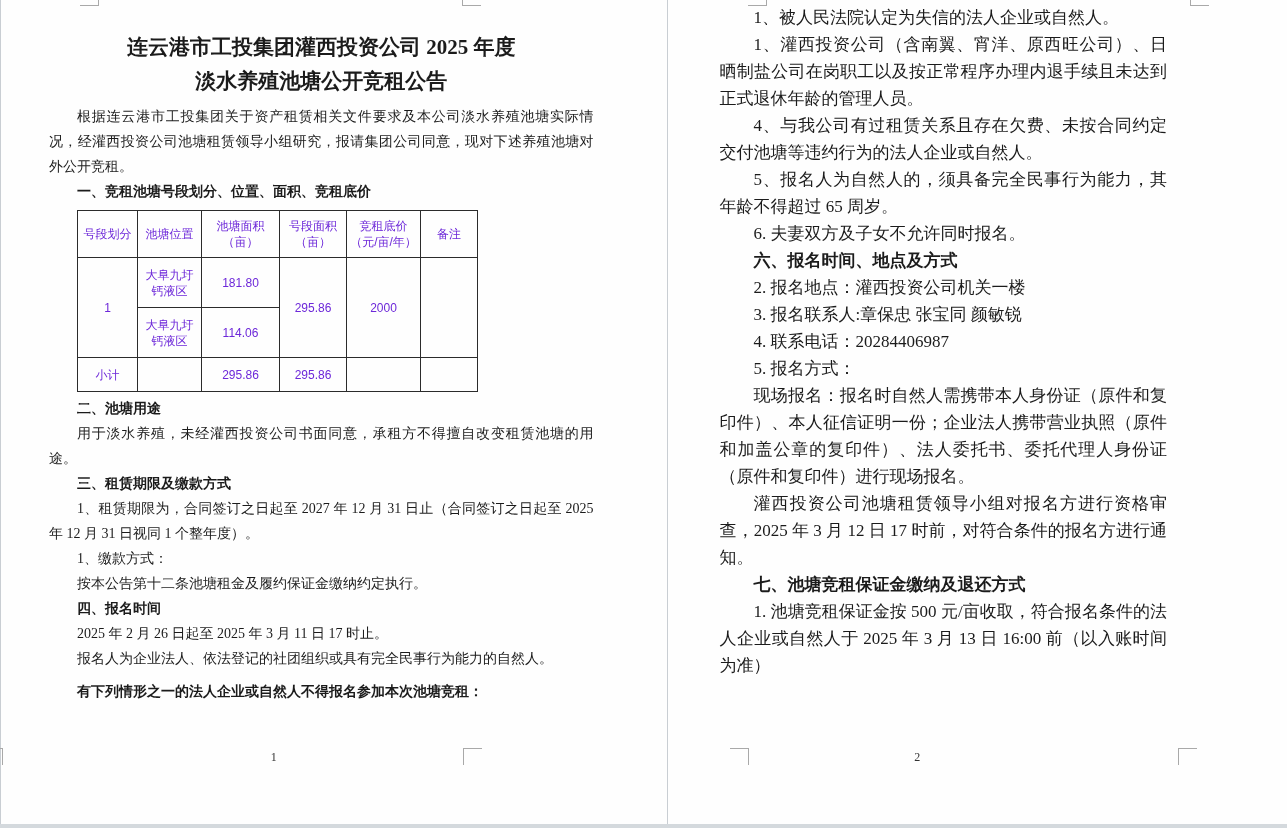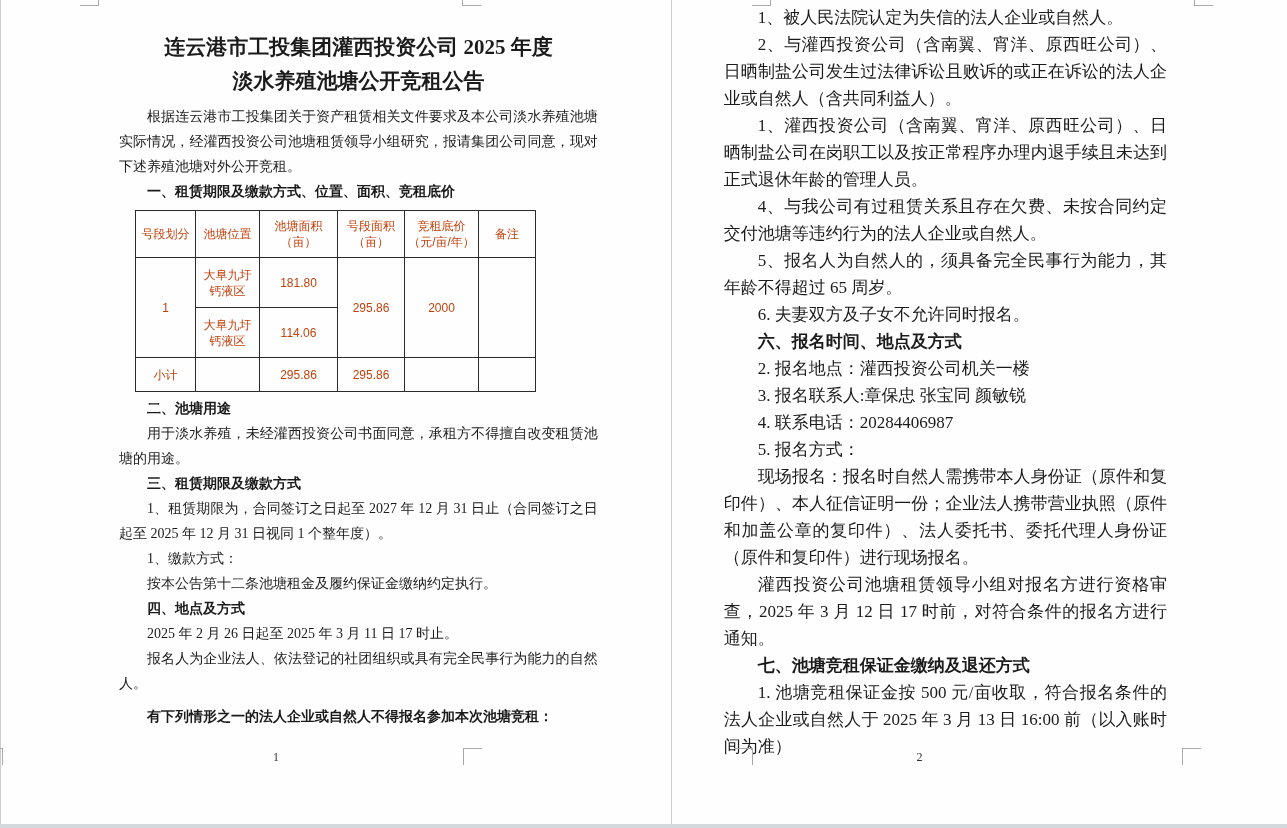--- a/index.html
+++ b/index.html
@@ -1,37 +1,37 @@
 <!DOCTYPE html>
 <html><head>
 <meta charset="utf-8">
 <style>
   html,body{margin:0;padding:0;width:1287px;height:828px;overflow:hidden;
     background:#d9dee2;font-family:"Liberation Serif","DejaVu Serif",serif;}
   .spread{display:flex;width:1287px;height:824px;background:#dfe4e9;}
   .page{position:relative;background:#fefefe;height:824px;box-sizing:border-box;
     color:#1b1b1b;border-left:1px solid #c9ced3;}
-  .page-left{width:744px;padding:30px 73px 0 118px;}
+  .page-left{width:744px;padding:30px 73px 0 48px;}
   .page-right{width:684px;margin-left:0;padding:4px 120px 0 52px;}
   .bottom-strip{width:1287px;height:4px;background:#d4d9dd;}
 
   
   .doc-title{font-size:21px;font-weight:bold;text-align:center;line-height:34px;}
   .page-left p,.page-left h2{margin:0;font-size:14px;line-height:25px;
     text-align:justify;text-indent:2em;}
   .page-right p,.page-right h2{margin:0;font-size:17px;line-height:27px;
     text-align:justify;text-indent:2em;}
   h2{font-weight:bold;}
   .bold-par{font-weight:bold;margin-top:6px !important;line-height:29px !important;}
   .intro{margin-top:6px !important;}
 
   
-  table.pond{border-collapse:collapse;margin:6px 0 4px 16px;table-layout:fixed;
+  table.pond{border-collapse:collapse;margin:6px 0 4px 28px;table-layout:fixed;
     font-family:"Liberation Sans","DejaVu Sans",sans-serif;font-size:12px;
-    color:#c2410c;}
+    color:#6d28d9;}
   table.pond td,table.pond th{border:1px solid #2b2b2b;text-align:center;
     vertical-align:middle;padding:2px 3px;font-weight:normal;line-height:16px;
     overflow:hidden;}
   .c1{width:60px}.c2{width:64px}.c3{width:78px}.c4{width:67px}.c5{width:74px}.c6{width:57px}
   tr.hdr{height:47px}tr.r1{height:50px}tr.r2{height:50px}tr.r3{height:34px}
 
   
   .pageno{position:absolute;top:750px;left:0;width:100%;text-align:center;
     transform:translateX(-60px);font-size:12px;color:#333;}
 
@@ -51,21 +51,21 @@
     <div class="mark tl" style="left:79px"></div>
     <div class="mark tr" style="left:461px"></div>
     <div class="mark bl" style="left:-17px"></div>
     <div class="mark br" style="left:462px"></div>
 
     <div class="doc-title">连云港市工投集团灌西投资公司 2025 年度</div>
     <div class="doc-title">淡水养殖池塘公开竞租公告</div>
 
     <p class="intro">根据连云港市工投集团关于资产租赁相关文件要求及本公司淡水养殖池塘实际情况，经灌西投资公司池塘租赁领导小组研究，报请集团公司同意，现对下述养殖池塘对外公开竞租。</p>
 
-    <h2>一、租赁期限及缴款方式、位置、面积、竞租底价</h2>
+    <h2>一、竞租池塘号段划分、位置、面积、竞租底价</h2>
 
     <table class="pond">
       <colgroup>
         <col class="c1">
           <col class="c2">
           <col class="c3">
           <col class="c4">
           <col class="c5">
           <col class="c6">
       </colgroup>
@@ -102,37 +102,36 @@
       </table>
 
     <h2>二、池塘用途</h2>
     <p>用于淡水养殖，未经灌西投资公司书面同意，承租方不得擅自改变租赁池塘的用途。</p>
 
     <h2>三、租赁期限及缴款方式</h2>
     <p>1、租赁期限为，合同签订之日起至 2027 年 12 月 31 日止（合同签订之日起至 2025 年 12 月 31 日视同 1 个整年度）。</p>
     <p>1、缴款方式：</p>
     <p>按本公告第十二条池塘租金及履约保证金缴纳约定执行。</p>
 
-    <h2>四、地点及方式</h2>
+    <h2>四、报名时间</h2>
     <p>2025 年 2 月 26 日起至 2025 年 3 月 11 日 17 时止。</p>
 
     <p>报名人为企业法人、依法登记的社团组织或具有完全民事行为能力的自然人。</p>
     <p class="bold-par">有下列情形之一的法人企业或自然人不得报名参加本次池塘竞租：</p>
 
     <div class="pageno">1</div>
   </div>
 
   <div class="page page-right">
     <div class="mark tl" style="left:80px"></div>
     <div class="mark tr" style="left:522px"></div>
     <div class="mark bl" style="left:62px"></div>
     <div class="mark br" style="left:510px"></div>
 
     <p>1、被人民法院认定为失信的法人企业或自然人。</p>
-    <p>2、与灌西投资公司（含南翼、宵洋、原西旺公司）、日晒制盐公司发生过法律诉讼且败诉的或正在诉讼的法人企业或自然人（含共同利益人）。</p>
     <p>1、灌西投资公司（含南翼、宵洋、原西旺公司）、日晒制盐公司在岗职工以及按正常程序办理内退手续且未达到正式退休年龄的管理人员。</p>
     <p>4、与我公司有过租赁关系且存在欠费、未按合同约定交付池塘等违约行为的法人企业或自然人。</p>
     <p>5、报名人为自然人的，须具备完全民事行为能力，其年龄不得超过 65 周岁。</p>
     <p>6. 夫妻双方及子女不允许同时报名。</p>
 
     <h2>六、报名时间、地点及方式</h2>
     <p>2. 报名地点：灌西投资公司机关一楼</p>
     <p>3. 报名联系人:章保忠 张宝同 颜敏锐</p>
     <p>4. 联系电话：20284406987</p>
     <p>5. 报名方式：</p>

